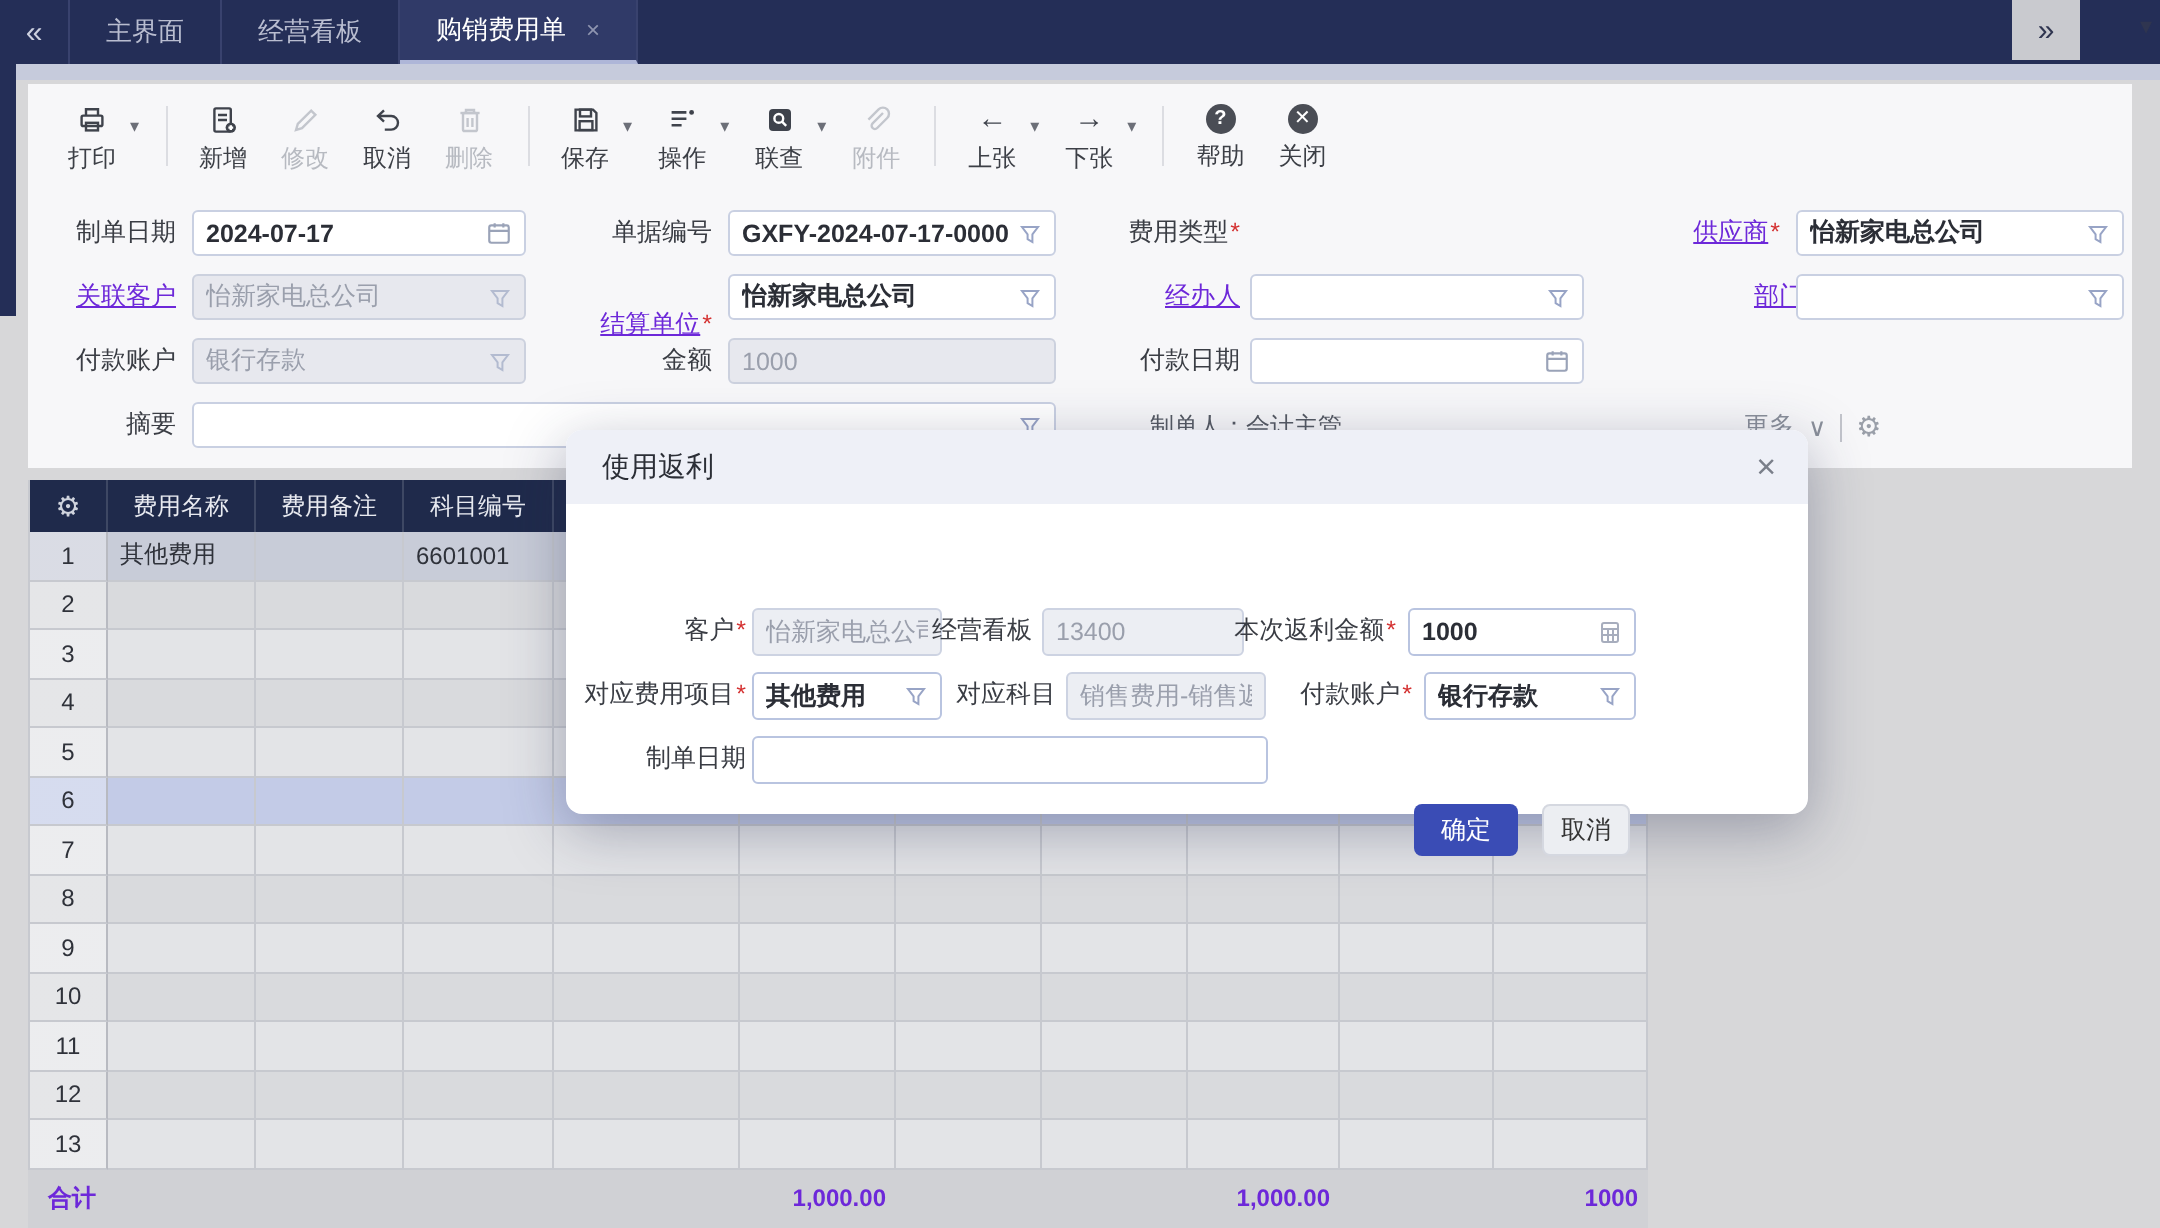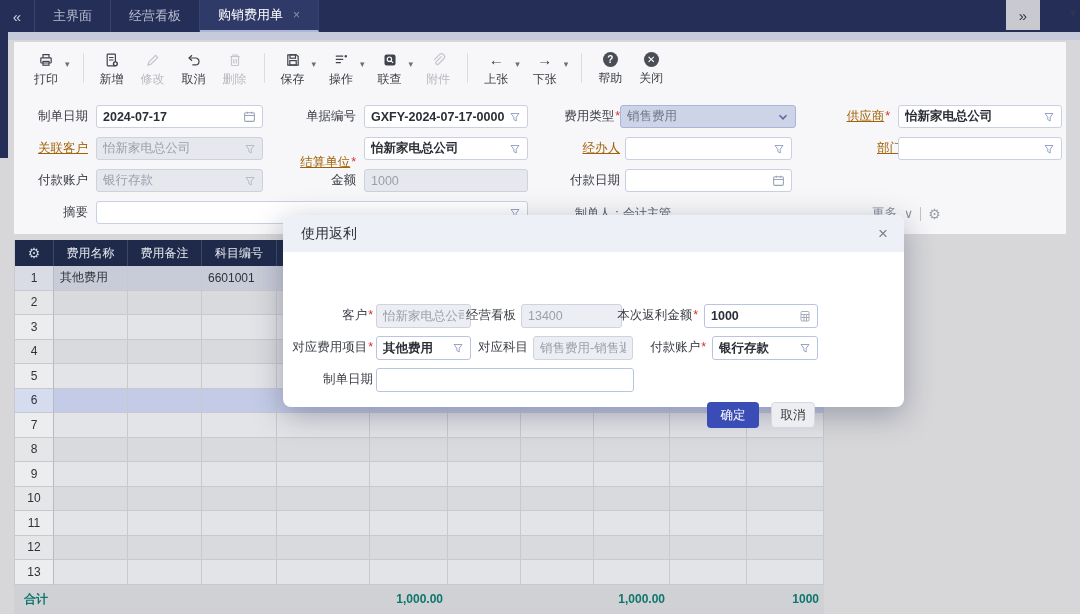--- a/index.html
+++ b/index.html
@@ -27,21 +27,21 @@
   .tbtn svg { display:block; }
   .tbtn.dis { color:#b7bac1; cursor:default; }
   .tbtn.dis svg path, .tbtn.dis svg rect, .tbtn.dis svg circle { stroke:#c3c6cd; }
   .caret { color:#6c6f78; font-size:9px; margin:0 0 12px 3px; cursor:pointer; }
   .tsep { width:1px; height:30px; background:#dcdde2; margin:0 12px 4px 4px; }
   .txt-ico { font-size:15px; font-weight:bold; line-height:16px; height:16px; color:#3f434c; }
   .circle-ico { width:15px; height:15px; border-radius:50%; background:#4a4d55; color:#fff; font-size:10px; line-height:15px; text-align:center; font-weight:bold; }
 
   
   .flabel { position:absolute; height:23px; line-height:23px; font-size:12.5px; color:#3a3d44; text-align:right; white-space:nowrap; }
-  .flink { color:#a16207; text-decoration:underline; cursor:pointer; }
+  .flink { color:#6d28d9; text-decoration:underline; cursor:pointer; }
   .req { color:#d43030; margin-left:1px; }
   .finput { position:absolute; height:23px; background:#fff; border:1px solid #c9d0e2; border-radius:3px; display:flex; align-items:center; justify-content:space-between; padding:0 6px; cursor:text; }
   .fval { font-size:12.5px; color:#2b2e36; font-weight:600; white-space:nowrap; overflow:hidden; }
   .finput.dis { background:#e7e8ee; border-color:#ccd1de; cursor:default; }
   .finput.dis .fval { color:#9a9fac; font-weight:400; }
   .finput.sel { background:#cdd4e8; border-color:#aab6d8; cursor:pointer; }
   .finput.sel .fval { color:#70768a; font-weight:400; }
   .fico { flex:none; margin-left:4px; }
   .maker { position:absolute; left:561px; top:163px; font-size:12px; color:#555a63; white-space:nowrap; }
   .more { position:absolute; left:858px; top:163px; display:flex; align-items:center; gap:7px; font-size:12.5px; color:#8a8f9a; cursor:pointer; }
@@ -54,21 +54,21 @@
   .g-row.odd { background:#e3e4e7; }
   .g-row.even { background:#d9dadd; }
   .g-row.sel { background:#c8ccd8; }
   .g-row.hot { background:#c3cbe7; }
   .g-cell { border-right:1px solid #c7c9cf; border-bottom:1px solid #c7c9cf; display:flex; align-items:center; padding:0 6px; overflow:hidden; white-space:nowrap; }
   .g-cell:first-child { border-left:1px solid #c7c9cf; }
   .g-no { justify-content:center; padding:0; background-image:linear-gradient(rgba(255,255,255,.32),rgba(255,255,255,.32)); border-right-color:#b8bac1; }
   .g-head { height:26px; background:#1f2a4b; color:#e8eaf0; }
   .g-head .g-cell { border-right:1px solid rgba(255,255,255,.14); border-bottom:none; justify-content:center; background-image:none; }
   .g-gear { color:#cfd3dd; font-size:14px; cursor:pointer; }
-  .g-foot { height:29.5px; background:#d0d1d5; font-weight:bold; color:#0f766e; }
+  .g-foot { height:29.5px; background:#d0d1d5; font-weight:bold; color:#6d28d9; }
   .g-foot .g-cell { border:none; justify-content:flex-end; padding:0 5px; }
   .g-foot .g-cell:first-child { justify-content:flex-start; padding-left:10px; }
 
   
   .modal { position:absolute; left:283px; top:215px; width:621px; height:192px; background:#fff; border-radius:8px; box-shadow:0 8px 30px rgba(40,45,80,.35); z-index:10; }
   .m-title { height:37px; background:#eef0f7; border-radius:8px 8px 0 0; display:flex; align-items:center; padding:0 16px 0 18px; font-size:14px; color:#2b2e36; font-weight:500; }
   .m-close { margin-left:auto; color:#7a7f8a; font-size:17px; cursor:pointer; line-height:1; }
   .m-body { position:relative; height:155px; }
   .m-body .flabel { font-size:12.5px; }
   .m-body .finput { height:24px; border-color:#b9c4e0; }
@@ -250,26 +250,20 @@
 
     <span class="flabel" style="left:262px;top:63px;width:80px"><span>单据编号</span></span>
     <div class="finput" style="left:350px;top:63px;width:164px">
         <span class="fval">GXFY-2024-07-17-00001</span>
       <svg class="fico" width="12" height="12" viewBox="0 0 12 12" fill="none" stroke="#98a4c6" stroke-width="1">
           <path d="M2 2.5h8L7.2 6.2V10L4.8 8.6V6.2L2 2.5z"></path>
         </svg>
       </div>
 
     <span class="flabel" style="left:526px;top:63px;width:80px"><span>费用类型</span><span class="req">*</span></span>
-    <div class="finput sel" style="left:606px;top:63px;width:176px">
-        <span class="fval">销售费用</span>
-      <svg class="fico" width="12" height="12" viewBox="0 0 12 12" fill="none" stroke="#5c6a9a" stroke-width="1.5">
-          <path d="M2.5 4.2L6 7.8l3.5-3.6"></path>
-        </svg>
-      </div>
 
     <span class="flabel" style="left:790px;top:63px;width:86px"><span class="flink">供应商</span><span class="req">*</span></span>
     <div class="finput" style="left:884px;top:63px;width:164px">
         <span class="fval">怡新家电总公司</span>
       <svg class="fico" width="12" height="12" viewBox="0 0 12 12" fill="none" stroke="#98a4c6" stroke-width="1">
           <path d="M2 2.5h8L7.2 6.2V10L4.8 8.6V6.2L2 2.5z"></path>
         </svg>
       </div>
 
     <span class="flabel" style="left:0;top:95px;width:74px"><span class="flink">关联客户</span></span>

